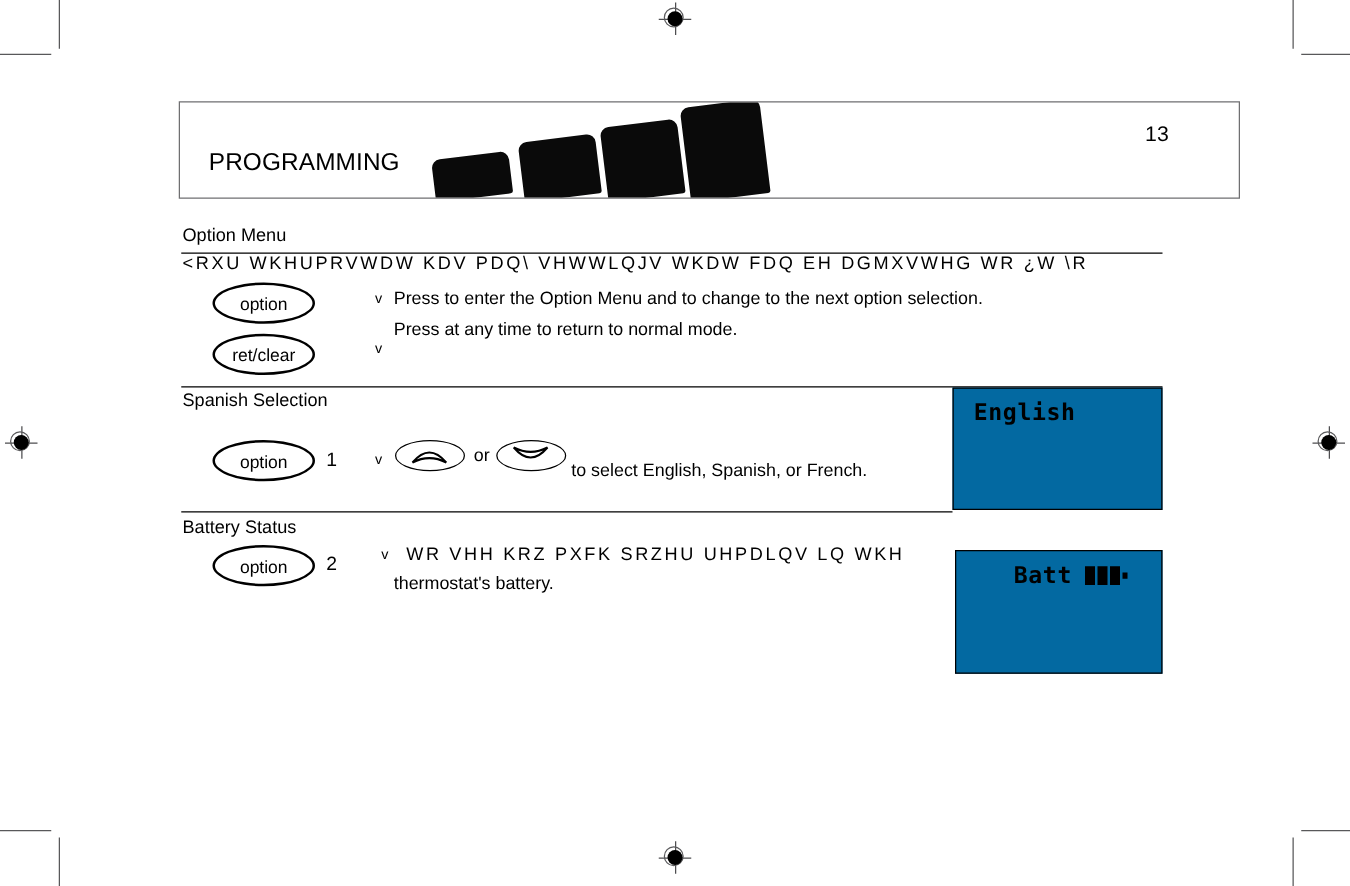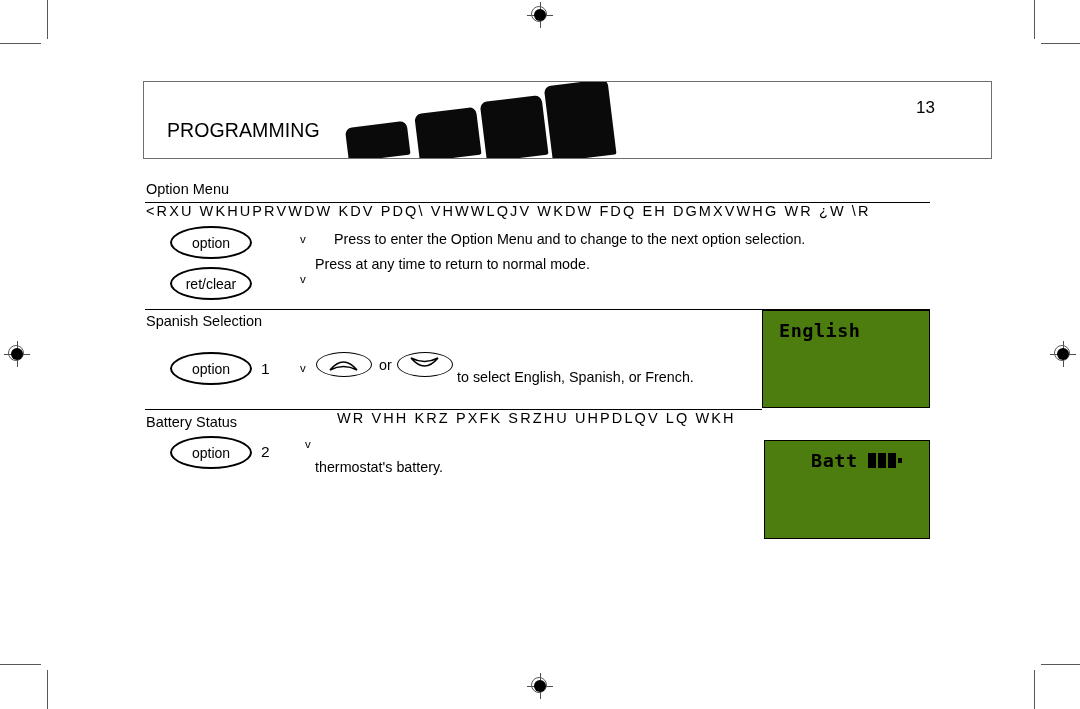--- a/index.html
+++ b/index.html
@@ -164,21 +164,21 @@
   .step-num {
     position: absolute;
     font-size: 15.5px;
   }
 
   
   .lcd {
     position: absolute;
     box-sizing: border-box;
     border: 1.6px solid #000;
-    background: #4d7c0f;
+    background: #0369a1;
   }
   .lcd-text {
     position: absolute;
     left: 16px;
     top: 9px;
     font-family: "DejaVu Sans Mono", monospace;
     font-size: 18.5px;
     font-weight: bold;
     letter-spacing: 0.5px;
     white-space: nowrap;
@@ -270,21 +270,21 @@
 
   <div class="sec-head" style="left:146px; top:181px;">Option Menu</div>
   <div class="rule" style="left:145px; top:202px; width:785px;"></div>
 
   <div class="enc" style="left:146px; top:203px;">&lt;RXU WKHUPRVWDW KDV PDQ\ VHWWLQJV WKDW FDQ EH DGMXVWHG WR ¿W \R</div>
 
   <div class="oval" style="left:170px; top:226px; width:82px; height:33px;">
     <span>option</span>
   </div>
   <div class="bullet" style="left:300px; top:233px;">v</div>
-  <div class="body-line" style="left:315px; top:231px;margin-left:19px;">Press to enter the Option Menu and to change to the next option selection.</div>
+  <div class="body-line" style="left:315px; top:231px;">Press to enter the Option Menu and to change to the next option selection.</div>
 
   <div class="oval" style="left:170px; top:267px; width:82px; height:33px;">
     <span>ret/clear</span>
   </div>
   <div class="bullet" style="left:300px; top:273px;">v</div>
   <div class="body-line" style="left:315px; top:256px;">Press at any time to return to normal mode.</div>
 
   <div class="rule" style="left:145px; top:309px; width:785px;"></div>
   <div class="sec-head" style="left:146px; top:313px;">Spanish Selection</div>
 
@@ -314,21 +314,21 @@
   </div>
 
   <div class="rule" style="left:145px; top:409px; width:617px;"></div>
   <div class="sec-head" style="left:146px; top:414px;">Battery Status</div>
 
   <div class="oval" style="left:170px; top:436px; width:82px; height:33px;">
     <span>option</span>
   </div>
   <div class="step-num" style="left:261px; top:443px;">2</div>
   <div class="bullet" style="left:305px; top:438px;">v</div>
-  <div class="enc" style="left:325px; top:410px;margin-left:12px;">WR VHH KRZ PXFK SRZHU UHPDLQV LQ WKH</div>
+  <div class="enc" style="left:325px; top:436px;">WR VHH KRZ PXFK SRZHU UHPDLQV LQ WKH</div>
   <div class="body-line" style="left:315px; top:459px;">thermostat's battery.</div>
 
   <div class="lcd" style="left:764px; top:440px; width:166px; height:99px;">
     <div class="batt-row">
       <span class="batt-label">Batt</span>
       <span class="batt-icon">
           <span class="batt-seg"></span>
           <span class="batt-seg"></span>
           <span class="batt-seg"></span>
           <span class="batt-nub"></span>

